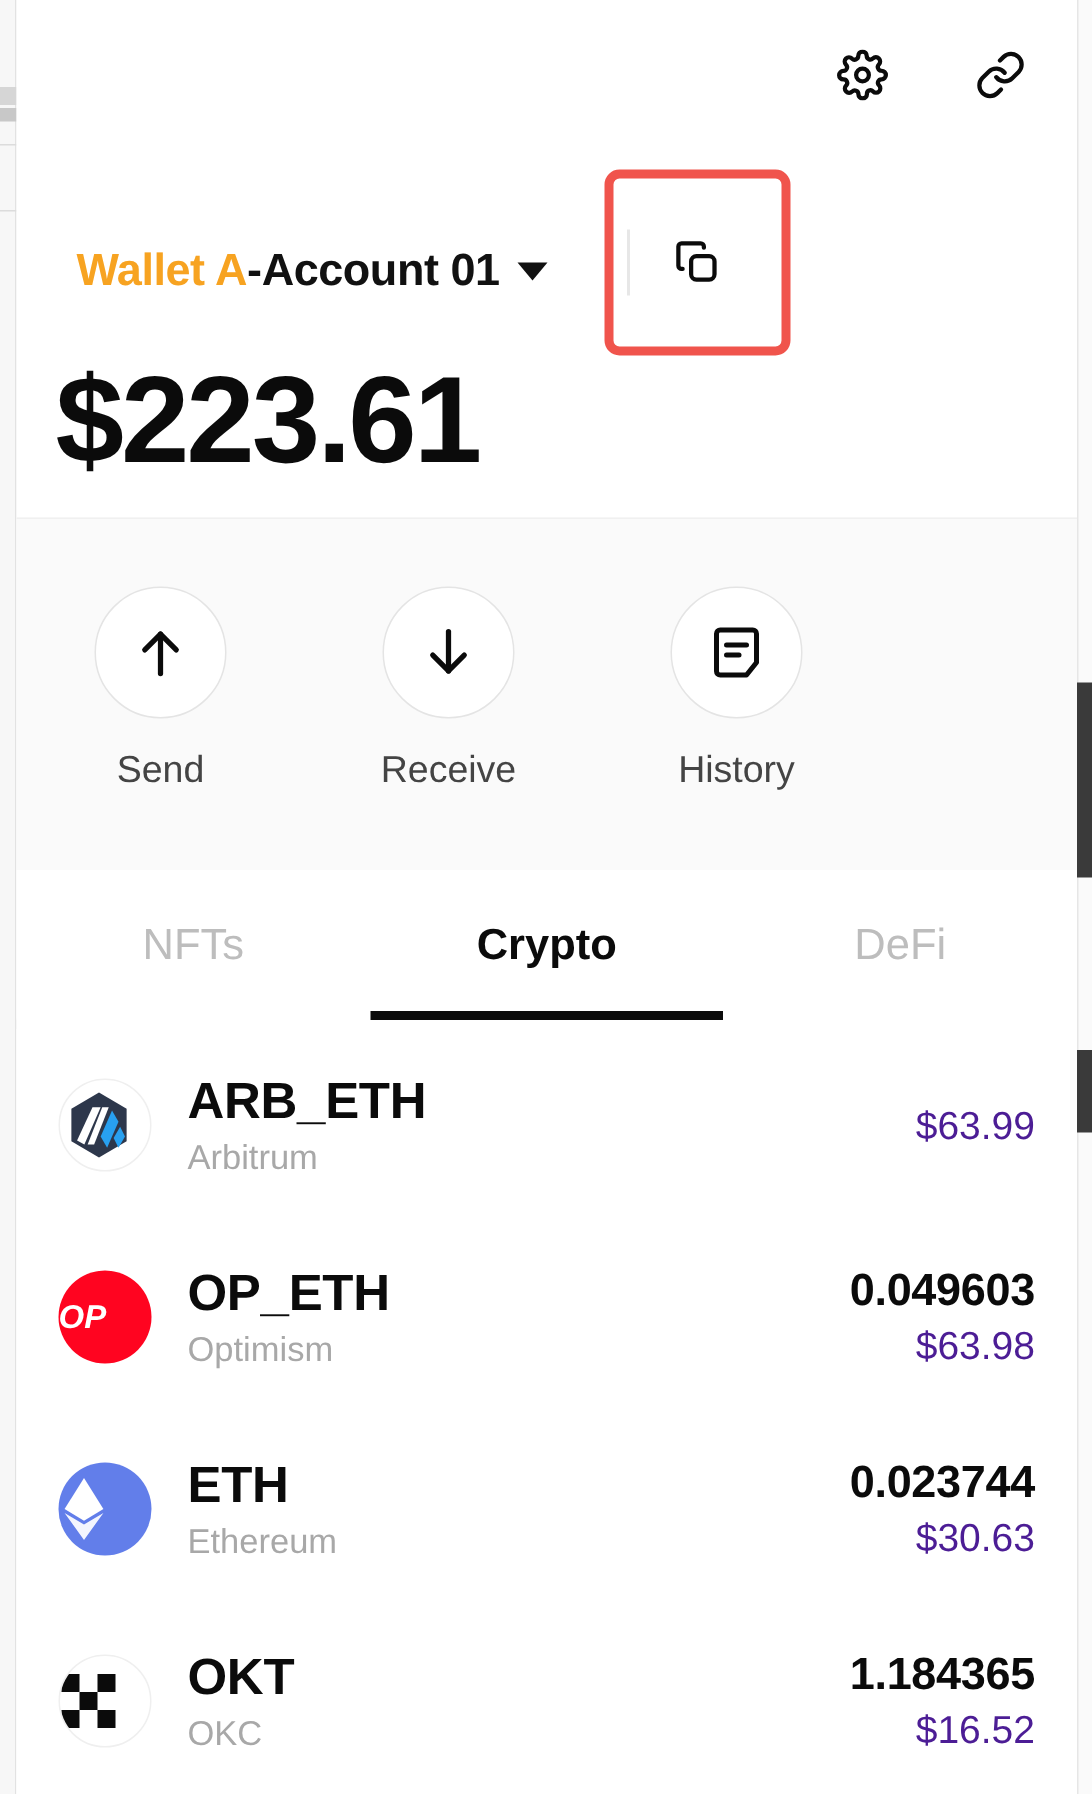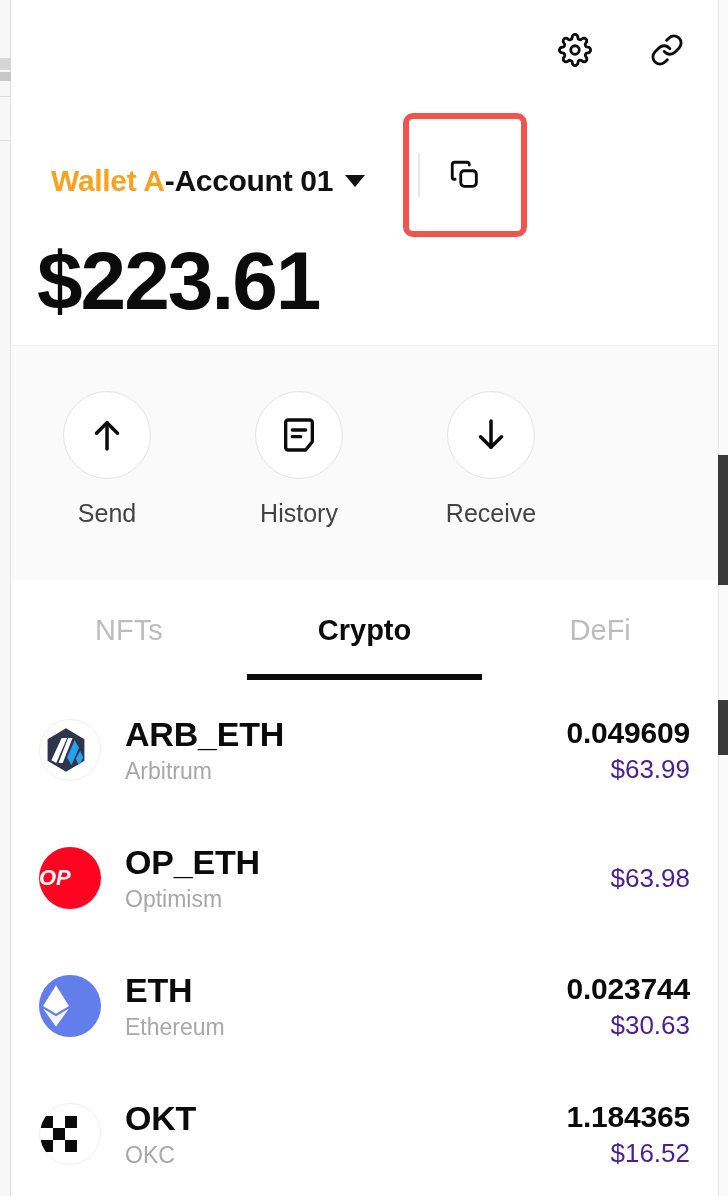--- a/index.html
+++ b/index.html
@@ -201,37 +201,37 @@
           <svg width="42" height="42" viewBox="0 0 24 24" fill="none" stroke="#0b0b0b" stroke-width="2" stroke-linecap="round" stroke-linejoin="round">
             <line x1="12" y1="20" x2="12" y2="5"></line>
             <polyline points="6 11 12 5 18 11"></polyline>
           </svg>
         </div>
         <div class="action-label">Send</div>
       </div>
 
       <div class="action">
         <div class="action-circle">
+          <svg width="42" height="42" viewBox="0 0 24 24" fill="none" stroke="#0b0b0b" stroke-width="2" stroke-linecap="round" stroke-linejoin="round">
+            <line x1="12" y1="4" x2="12" y2="19"></line>
+            <polyline points="6 13 12 19 18 13"></polyline>
+          </svg>
+        </div>
+        <div class="action-label">Receive</div>
+      </div>
+
+      <div class="action">
+        <div class="action-circle">
           <svg width="40" height="40" viewBox="0 0 24 24" fill="none" stroke="#0b0b0b" stroke-width="2" stroke-linecap="round" stroke-linejoin="round">
             <path d="M4 4.5A1.5 1.5 0 0 1 5.5 3h13A1.5 1.5 0 0 1 20 4.5V16l-4 5H5.5A1.5 1.5 0 0 1 4 19.5z"></path>
             <line x1="8" y1="9" x2="16" y2="9"></line>
             <line x1="8" y1="13" x2="13" y2="13"></line>
           </svg>
         </div>
         <div class="action-label">History</div>
-      </div>
-
-      <div class="action">
-        <div class="action-circle">
-          <svg width="42" height="42" viewBox="0 0 24 24" fill="none" stroke="#0b0b0b" stroke-width="2" stroke-linecap="round" stroke-linejoin="round">
-            <line x1="12" y1="4" x2="12" y2="19"></line>
-            <polyline points="6 13 12 19 18 13"></polyline>
-          </svg>
-        </div>
-        <div class="action-label">Receive</div>
       </div>
     </div>
 
     <div class="tabs-baseline"></div>
     <div class="tabs">
       <div class="tab">
         <span class="tab-label">NFTs</span>
       </div>
       <div class="tab active">
         <span class="tab-label">Crypto</span>
@@ -251,34 +251,34 @@
             <polygon points="26,13 30,13 21,36 17,36" fill="#ffffff"></polygon>
             <polygon points="32,15 36,22 29,38 25,31" fill="#28A0F0"></polygon>
             <polygon points="37,25 40,31 36,38 33,32" fill="#28A0F0"></polygon>
           </svg>
         </div>
         <div class="row-text">
           <span class="row-sym">ARB_ETH</span>
           <span class="row-net">Arbitrum</span>
         </div>
         <div class="row-right">
-          <span class="row-amt">0.049609</span>
           <span class="row-fiat">$63.99</span>
         </div>
       </div>
 
       <div class="row">
         <div class="row-icon" style="background:#FF0420;">
           <span style="color:#fff;font-size:22px;font-weight:700;font-style:italic;font-family:'Liberation Sans',sans-serif;">OP</span>
         </div>
         <div class="row-text">
           <span class="row-sym">OP_ETH</span>
           <span class="row-net">Optimism</span>
         </div>
         <div class="row-right">
+          <span class="row-amt">0.049603</span>
           <span class="row-fiat">$63.98</span>
         </div>
       </div>
 
       <div class="row">
         <div class="row-icon" style="background:#627EEA;">
           <svg width="34" height="44" viewBox="0 0 24 34">
             <polygon points="12,1 22,17 12,23 2,17" fill="#ffffff"></polygon>
             <polygon points="12,25 22,19 12,33 2,19" fill="#ffffff" opacity="0.92"></polygon>
           </svg>

